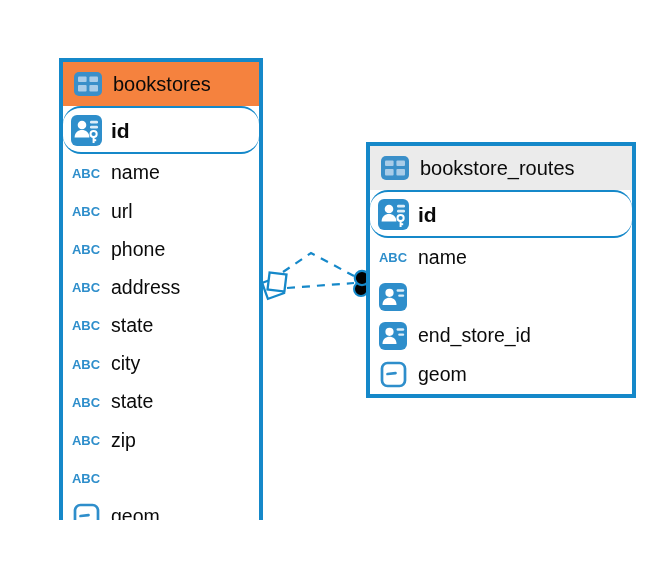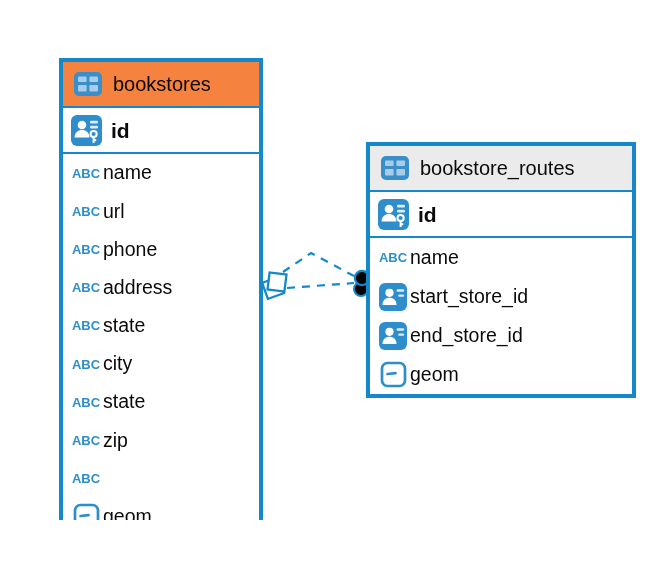--- a/index.html
+++ b/index.html
@@ -43,26 +43,27 @@
     height: 44px;
     border-top: 2px solid #1588c9;
     border-bottom: 2px solid #1588c9;
     display: flex;
     align-items: center;
     gap: 9px;
     padding: 0 7px;
     font-size: 21px;
     font-weight: bold;
     background: #ffffff;
+    border-radius: 18px;
   }
   .cols { padding: 0; }
   .col-row {
     display: flex;
     align-items: center;
-    gap: 1px;
+    gap: 9px;
     padding: 0 7px;
     font-size: 19.5px;
     white-space: nowrap;
   }
   .t0 .col-row { height: 38.2px; }
   .t1 .col-row { height: 39px; }
   .icon-host {
     width: 32px;
     min-width: 32px;
     display: flex;
@@ -242,21 +243,20 @@
   <div class="col-row">
     <span class="icon-host type-icon-host">
   <svg width="28" height="28" viewBox="0 0 28 28">
     <rect x="0" y="0" width="28" height="28" rx="6" fill="#2e8ecb"></rect>
     <circle cx="10.5" cy="9.8" r="4.1" fill="#ffffff"></circle>
     <path d="M3.5 22 c0-4.8 3.3-7.2 7-7.2 s7 2.4 7 7.2 z" fill="#ffffff"></path>
     <rect x="17.6" y="6.2" width="7.6" height="2.6" rx="1.2" fill="#dcedf8"></rect>
     <rect x="19.2" y="11.4" width="6" height="2.4" rx="1.1" fill="#dcedf8"></rect>
   </svg>
 </span>
-    <span class="col-label">start_store_id</span>
   </div>
 
   <div class="col-row">
     <span class="icon-host type-icon-host">
   <svg width="28" height="28" viewBox="0 0 28 28">
     <rect x="0" y="0" width="28" height="28" rx="6" fill="#2e8ecb"></rect>
     <circle cx="10.5" cy="9.8" r="4.1" fill="#ffffff"></circle>
     <path d="M3.5 22 c0-4.8 3.3-7.2 7-7.2 s7 2.4 7 7.2 z" fill="#ffffff"></path>
     <rect x="17.6" y="6.2" width="7.6" height="2.6" rx="1.2" fill="#dcedf8"></rect>
     <rect x="19.2" y="11.4" width="6" height="2.4" rx="1.1" fill="#dcedf8"></rect>

